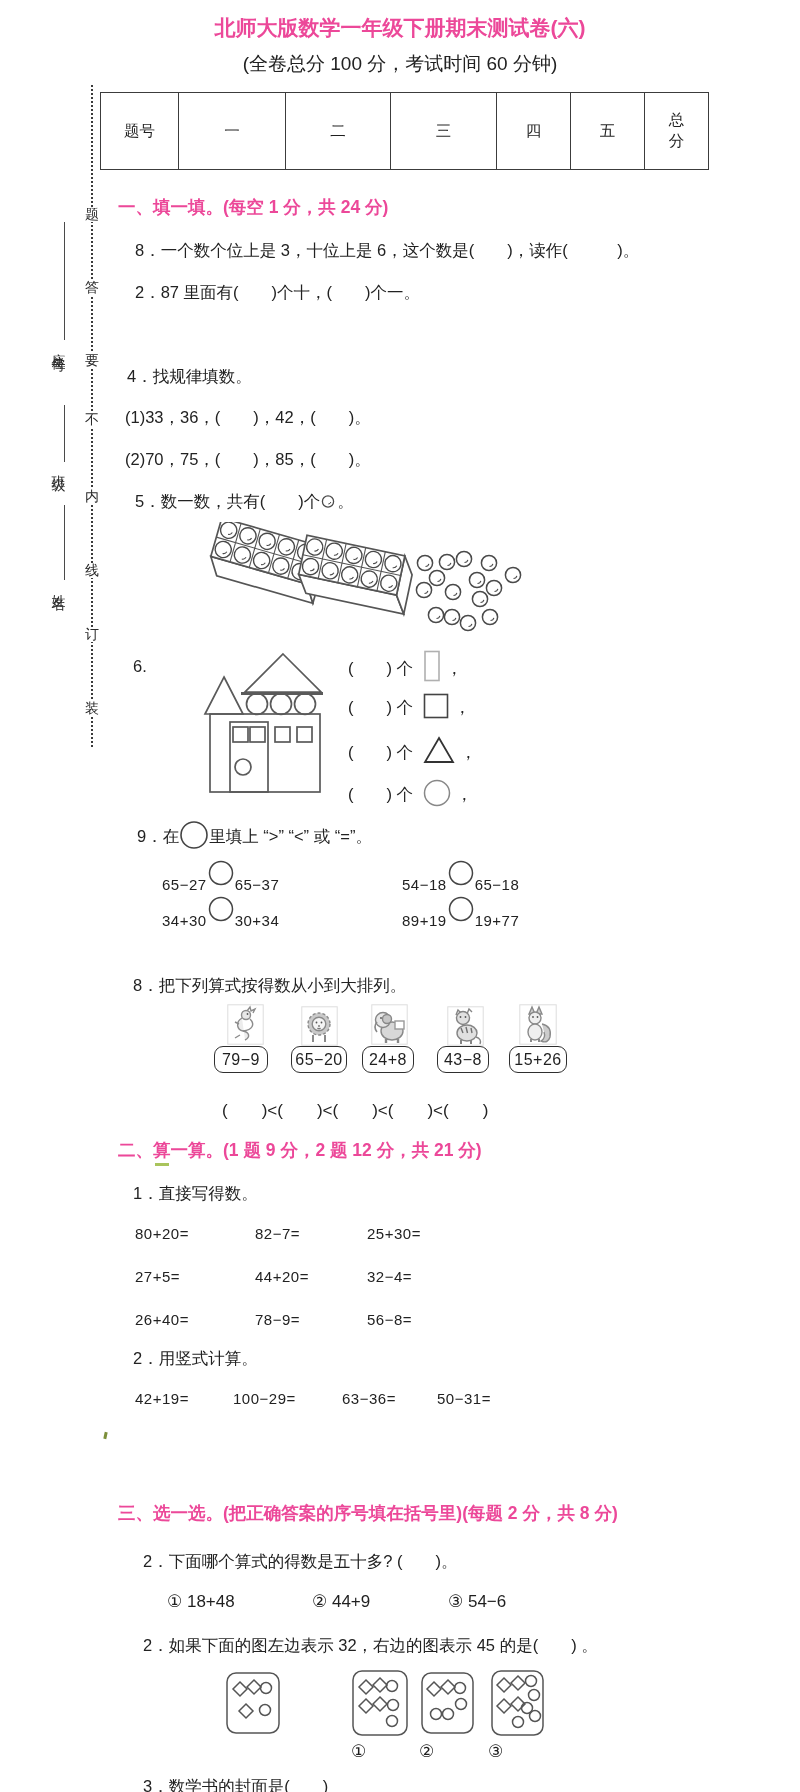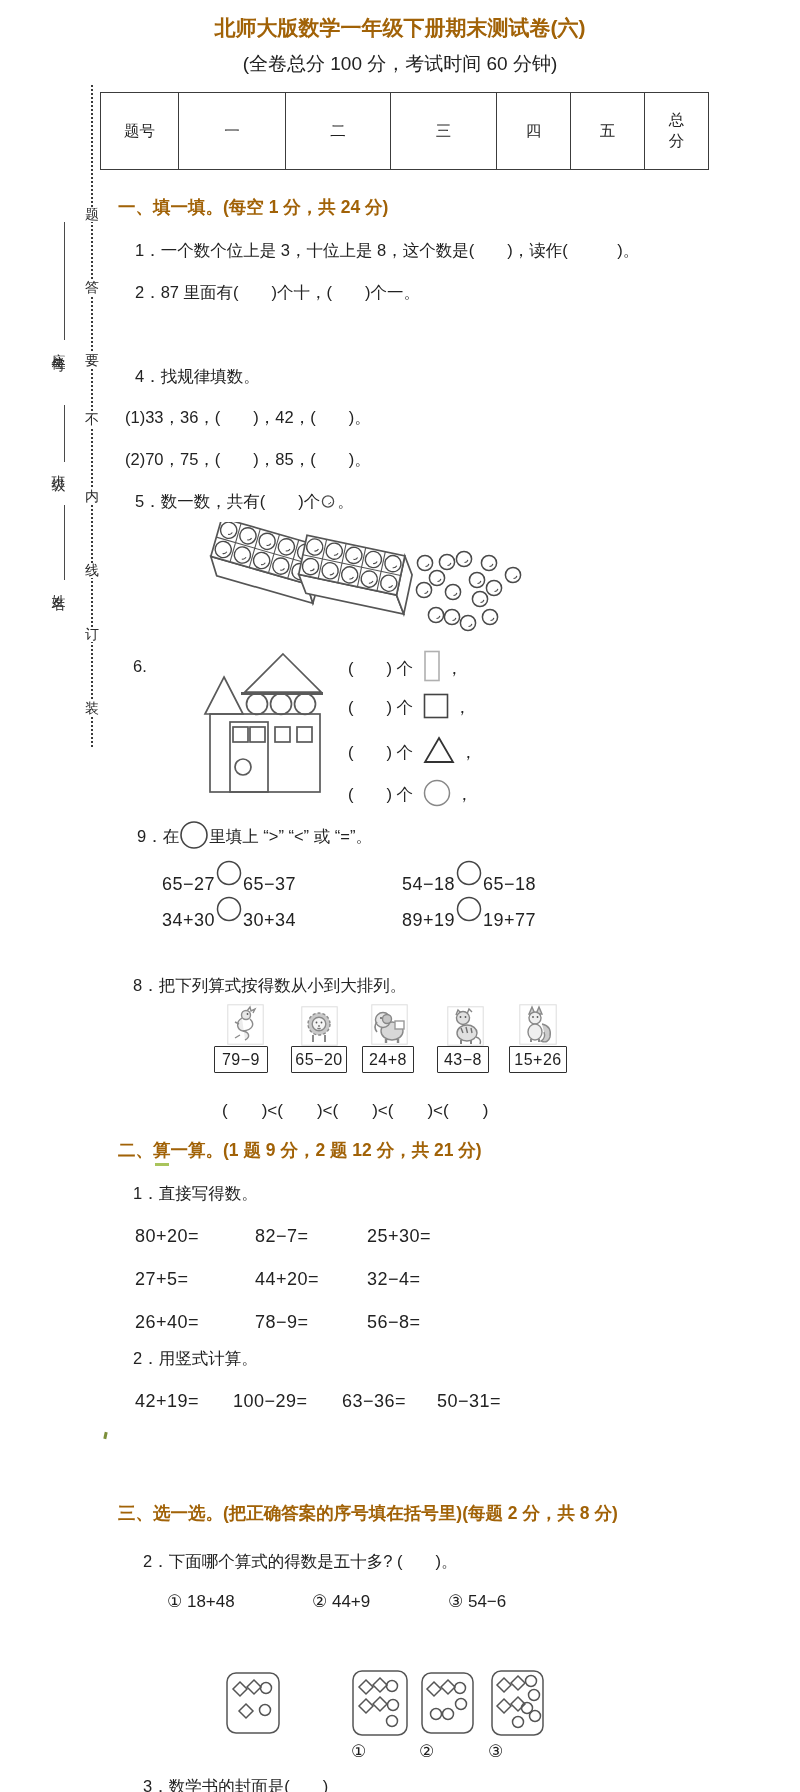--- a/index.html
+++ b/index.html
@@ -1,31 +1,31 @@
 <!DOCTYPE html>
 <html><head>
 <meta charset="utf-8">
 <style>
   html,body{margin:0;padding:0;background:#fff;}
   .page{position:relative;width:800px;height:1792px;background:#fff;overflow:hidden;
         font-family:"Liberation Sans","DejaVu Sans",sans-serif;color:#1f1f1f;}
   .abs{position:absolute;}
   .line{position:absolute;white-space:nowrap;font-size:16.5px;line-height:1.25;color:#222;}
-  .b{font-weight:bold;font-size:17.5px;color:#a16207;}
-  .num{font-size:18px;letter-spacing:0.5px;}
+  .b{font-weight:bold;font-size:17.5px;color:#ec4899;}
+  .num{font-size:15px;letter-spacing:0.5px;}
   .center{left:0;width:800px;text-align:center;}
   table.score{position:absolute;left:100px;top:92px;border-collapse:collapse;table-layout:fixed;}
   table.score td{border:1.6px solid #3c3c3c;height:36px;text-align:center;font-size:15.5px;padding:17px;}
   .dotline{position:absolute;left:91px;top:85px;height:662px;width:0;border-left:2px dotted #3a3a3a;}
   .dotchar{position:absolute;left:82px;width:20px;text-align:center;font-size:14px;background:#fff;color:#2a2a2a;line-height:1.1;}
   .vlabel{position:absolute;writing-mode:vertical-rl;font-size:14px;letter-spacing:3px;color:#2a2a2a;}
   .vline{position:absolute;width:0;border-left:1.4px solid #4a4a4a;}
   .inline-svg{display:inline-block;vertical-align:middle;}
   .cmp{display:inline-block;vertical-align:4px;margin:0 1px;}
-  .expr-box{position:absolute;height:25px;border:1.5px solid #2f2f2f;border-radius:1px;background:#fff;
+  .expr-box{position:absolute;height:25px;border:1.5px solid #2f2f2f;border-radius:9px;background:#fff;
             display:flex;align-items:center;justify-content:center;font-size:16px;letter-spacing:0.5px;}
   .opt{position:absolute;font-size:17px;white-space:nowrap;}
   .figlabel{position:absolute;font-size:17px;}
 </style>
 </head>
 <body>
 
 <div class="page">
 
   <div class="dotline"></div>
@@ -64,23 +64,23 @@
       <td>二</td>
       <td>三</td>
       <td>四</td>
       <td>五</td>
       <td>总分</td>
     </tr>
   </tbody>
     </table>
 
   <div class="line b" style="left:118px;top:197px">一、填一填。(每空 1 分，共 24 分)</div>
-  <div class="line" style="left:135px;top:240px">1．一个数个位上是 3，十位上是 8，这个数是(　　)，读作(　　　)。</div>
+  <div class="line" style="left:135px;top:240px">8．一个数个位上是 3，十位上是 6，这个数是(　　)，读作(　　　)。</div>
   <div class="line" style="left:135px;top:282px">2．87 里面有(　　)个十，(　　)个一。</div>
-  <div class="line" style="left:135px;top:366px">4．找规律填数。</div>
+  <div class="line" style="left:127px;top:366px">4．找规律填数。</div>
   <div class="line" style="left:125px;top:407px">(1)33，36，(　　)，42，(　　)。</div>
   <div class="line" style="left:125px;top:449px">(2)70，75，(　　)，85，(　　)。</div>
   <div class="line" style="left:135px;top:491px">
     <span>5．数一数，共有(　　)个</span><svg class="inline-svg" style="vertical-align:-2px;margin:0 1px" width="15" height="15" viewBox="0 0 15 15">
         <circle cx="7" cy="7.5" r="5.6" fill="#fff" stroke="#4a4a4a" stroke-width="1.3"></circle>
         <path d="M7.3,10 a2.8,2.8 0 0 0 2.6,-2" fill="none" stroke="#4a4a4a" stroke-width="1"></path>
       </svg><span>。</span>
   </div>
 
   <svg class="abs" style="left:198px;top:522px" width="345" height="135" viewBox="0 0 345 135">
@@ -287,20 +287,21 @@
   <div class="line num" style="left:437px;top:1390px">50−31=</div>
 
   <div class="abs" style="left:155px;top:1163px;width:14px;height:3px;background:#a9c45c"></div>
   <div class="abs" style="left:104px;top:1432px;width:3px;height:7px;background:#7c8f3a;transform:rotate(12deg)"></div>
 
   <div class="line b" style="left:118px;top:1503px">三、选一选。(把正确答案的序号填在括号里)(每题 2 分，共 8 分)</div>
   <div class="line" style="left:143px;top:1551px">2．下面哪个算式的得数是五十多? (　　)。</div>
   <div class="opt" style="left:167px;top:1591px">① 18+48</div>
   <div class="opt" style="left:312px;top:1591px">② 44+9</div>
   <div class="opt" style="left:448px;top:1591px">③ 54−6</div>
+  <div class="line" style="left:143px;top:1635px">2．如果下面的图左边表示 32，右边的图表示 45 的是(　　) 。</div>
 
   <svg class="abs" style="left:220px;top:1668px" width="330" height="72" viewBox="0 0 330 72">
     <g fill="none" stroke="#555" stroke-width="1.5">
       <g>
         <rect x="7" y="5" rx="9" width="52" height="60"></rect>
         <polygon points="20,14 27,21 20,28 13,21"></polygon>
           <polygon points="34,12 41,19 34,26 27,19"></polygon>
           <circle cx="46" cy="20" r="5.5"></circle>
         <polygon points="26,36 33,43 26,50 19,43"></polygon>
           <circle cx="45" cy="42" r="5.5"></circle>

